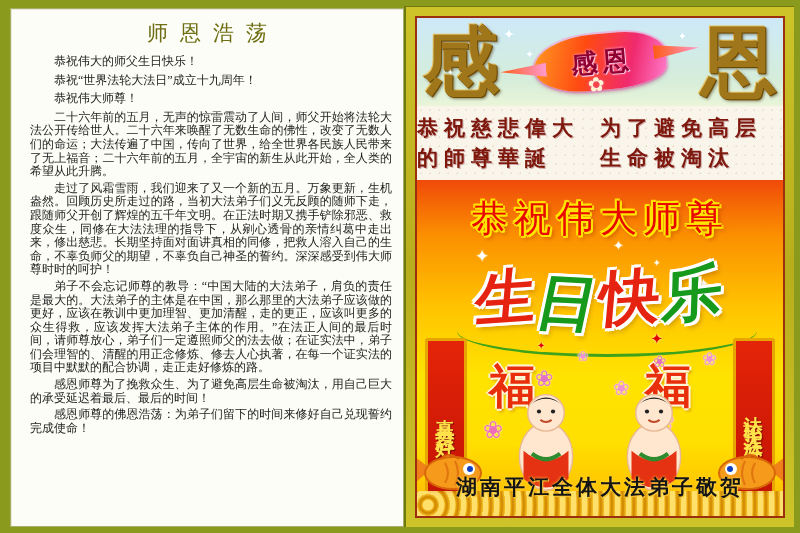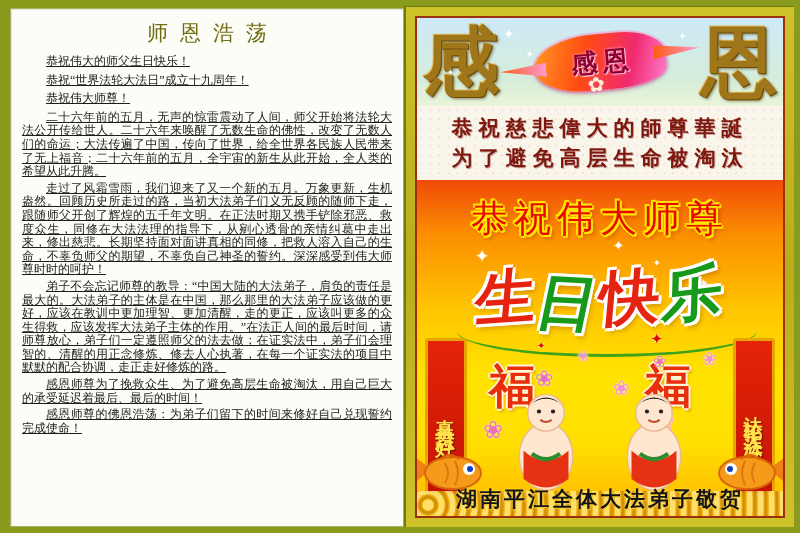--- a/index.html
+++ b/index.html
@@ -6,21 +6,21 @@
   body{width:800px;height:533px;overflow:hidden;font-family:"Liberation Sans",sans-serif;}
   .board{position:relative;width:800px;height:533px;background:#8a9a1c;}
 
   
   .letter{position:absolute;left:10px;top:8px;width:392px;height:517px;
     background:#fdfdf7;border:1px solid #a8ae6a;box-shadow:inset 1px 1px 0 #e8e8d8;
     font-family:"Liberation Serif",serif;color:#1d1d1d;}
   .letter-title{margin-top:10px;text-align:center;font-size:21px;font-weight:normal;
     letter-spacing:12px;color:#6e6e14;text-indent:12px;}
   .letter-body{padding:8px 11px 0 11px;font-size:12px;line-height:13.6px;text-align:justify;}
-  .letter-body p{margin:0 0 3px 0;text-indent:2em;text-decoration:underline;}
+  .letter-body p{margin:0 0 3px 8px;text-indent:2em;}
   .letter-body p.greet{margin-bottom:5px;}
 
   
   .card-frame{position:absolute;left:404px;top:6px;width:390px;height:521px;
     background:linear-gradient(180deg,#cfc32a 0%,#b8ad1c 50%,#cfc32a 100%);
     border-left:2px solid #6d7a0e;border-top:1px solid #6d7a0e;box-sizing:border-box;padding:9px;}
   .card{position:relative;width:100%;height:100%;border:2px solid #9c2f0d;box-sizing:border-box;
     overflow:hidden;background:#ffd800;}
 
   
@@ -40,21 +40,21 @@
   .ribbon-text{font-family:"DejaVu Serif",serif;font-size:26px;font-weight:bold;color:#8e0030;
     letter-spacing:6px;text-indent:6px;text-shadow:0 0 3px #ffb3e2,1px 1px 0 #ffd6ef;}
   .ribbon-flower{position:absolute;bottom:-6px;left:52px;font-size:20px;color:#fff3d0;
     text-shadow:0 0 3px #e06bb8;}
   .sparkle{position:absolute;color:#ffffff;text-shadow:0 0 3px #bfe6ff;font-size:11px;}
   .sp1{left:86px;top:8px;font-size:14px;} .sp2{left:108px;top:30px;} .sp3{right:96px;top:12px;} .sp4{left:30px;top:50px;font-size:8px;}
 
   
   .callig{position:relative;height:74px;background:#faf5ea;
     background-image:radial-gradient(#ece2cc 1px,transparent 1px);background-size:9px 9px;
-    display:flex;flex-direction:column;align-items:center;justify-content:center;}
+    display:flex;flex-direction:row;align-items:center;justify-content:center;}
   .callig div{font-family:"DejaVu Serif",serif;font-size:21px;font-weight:bold;color:#7e180c;
     letter-spacing:6px;line-height:30px;text-shadow:1px 1px 0 #caa;}
 
   
   .art{position:relative;height:337px;
     background:linear-gradient(180deg,#f04a0a 0%,#fb8e00 16%,#ffc400 38%,#ffe300 58%,#ffdf00 78%,#ffb400 100%);}
   .banner-title{position:absolute;top:14px;width:100%;text-align:center;
     font-family:"DejaVu Serif",serif;font-size:37px;font-weight:normal;letter-spacing:6px;color:#e80800;
     text-shadow:-2px 0 #ffe400,2px 0 #ffe400,0 -2px #ffe400,0 2px #ffe400,2px 2px #ffe400,-2px -2px #ffe400,3px 3px 4px rgba(120,0,0,.45);}
   .bday{position:absolute;top:78px;width:100%;text-align:center;letter-spacing:2px;}
@@ -87,21 +87,21 @@
     color:#ffe34a;letter-spacing:7px;text-shadow:1px 1px 1px #7a0c00;}
   .cp-l{left:8px;} .cp-r{right:8px;}
 
   .baby{position:absolute;bottom:24px;width:86px;height:104px;}
   .baby-l{left:86px;} .baby-r{right:86px;}
   .fish{position:absolute;bottom:18px;width:74px;height:52px;}
   .fish-l{left:-6px;} .fish-r{right:-6px;transform:scaleX(-1);}
   .coins{position:absolute;bottom:0;width:100%;height:26px;
     background:repeating-radial-gradient(circle at 11px 14px,#ffe476 0 5px,#e8a60c 6px,#c87f00 8px,#f6c12a 11px);
     opacity:.9;}
-  .card-footer{position:absolute;bottom:4px;width:100%;text-align:center;z-index:5;
+  .card-footer{position:absolute;bottom:16px;width:100%;text-align:center;z-index:5;
     font-family:Liberation Serif, serif;font-size:21px;font-weight:bold;letter-spacing:3px;color:#141414;
     text-shadow:0 0 3px #ffd84a,1px 1px 0 #f6c12a;}
 </style>
 </head>
 <body>
 
 <div class="board">
 
   <div class="letter">
     <div class="letter-title">师恩浩荡</div>

